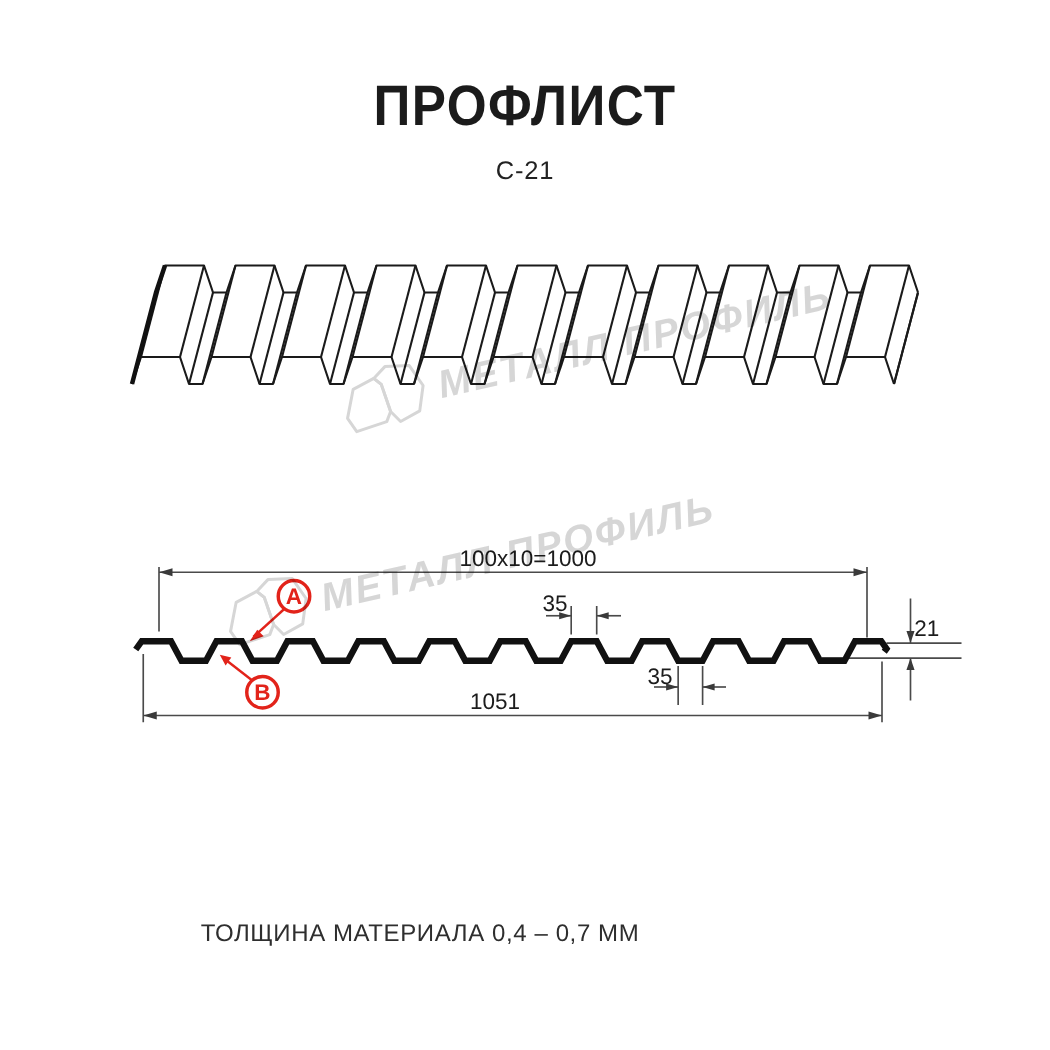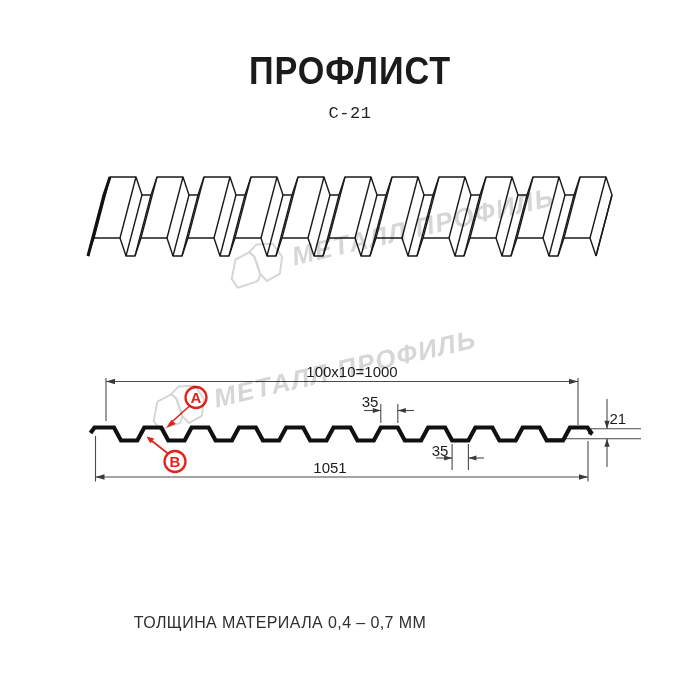--- a/index.html
+++ b/index.html
@@ -7,21 +7,21 @@
     width:700px;height:700px;position:relative;background:#ffffff;
     font-family:"Liberation Sans", sans-serif;overflow:hidden;
   }
   .page-title{
     position:absolute;top:50px;left:0;width:700px;text-align:center;
     font-size:38px;font-weight:bold;color:#1b1b1b;letter-spacing:1px;
     transform:scaleX(.9);
   }
   .profile-code{
     position:absolute;top:104px;left:0;width:700px;text-align:center;
-    font-size:17px;font-weight:500;color:#222;letter-spacing:.5px;font-family:Liberation Mono, monospace;
+    font-size:17px;font-weight:500;color:#222;letter-spacing:.5px;
   }
   .footer-note{
     position:absolute;top:614px;left:0;width:560px;text-align:center;
     font-size:16px;font-weight:500;color:#2e2e2e;letter-spacing:.4px;
   }
   svg.scene{position:absolute;left:0;top:0;z-index:1;}
   .wire{stroke:#1a1a1a;stroke-width:1.4;fill:none;stroke-linejoin:round;}
   .wire-heavy{stroke:#111;stroke-width:3;fill:none;stroke-linejoin:round;}
   .profile-line{stroke:#111;stroke-width:4.2;fill:none;stroke-linejoin:miter;}
   .dim{stroke:#4a4a4a;stroke-width:1.1;fill:none;}

